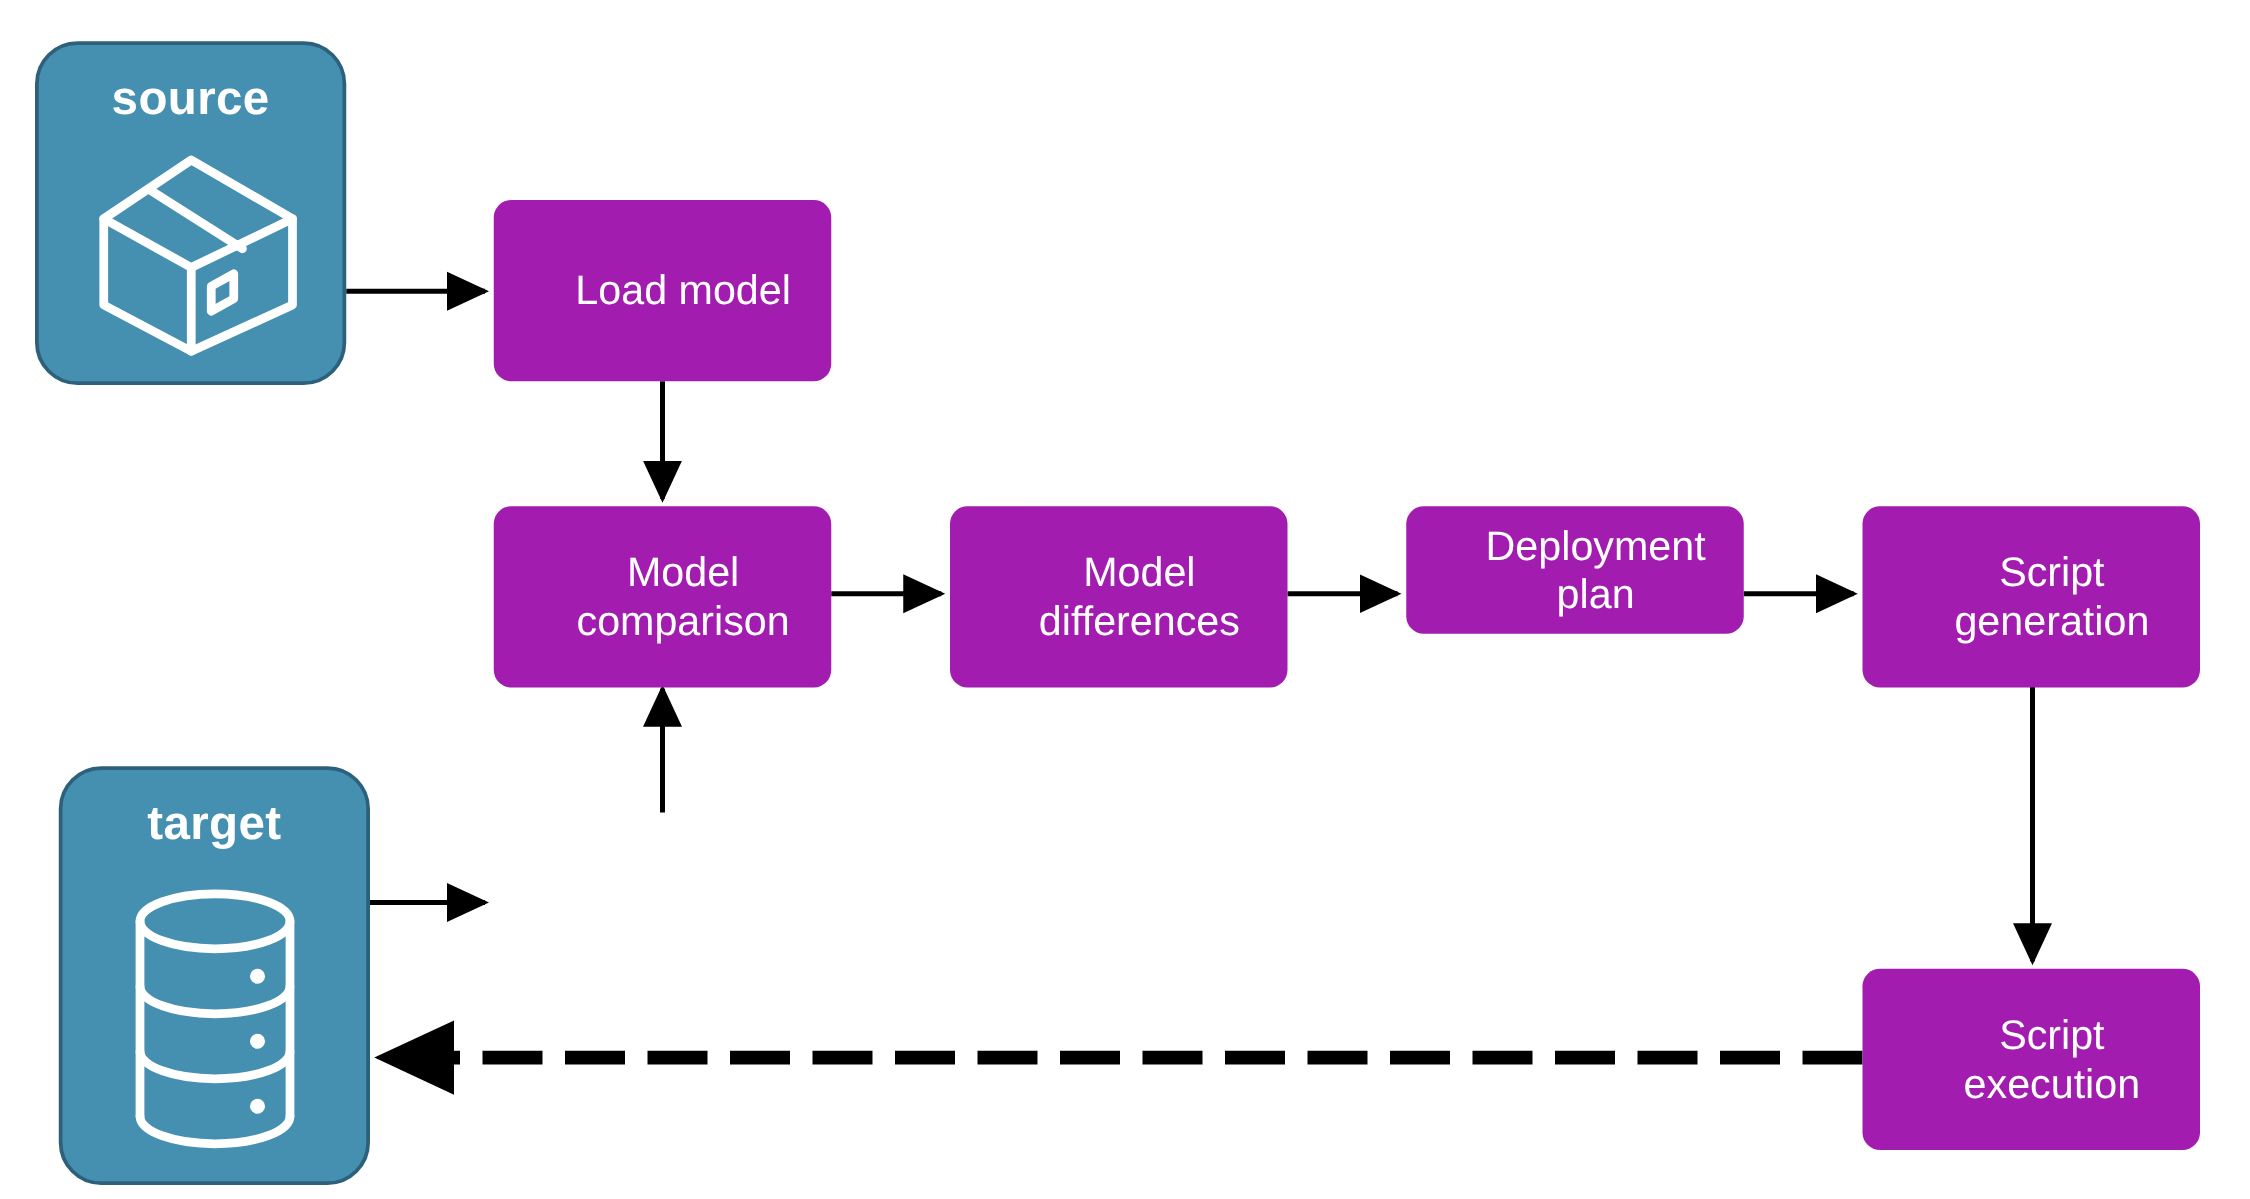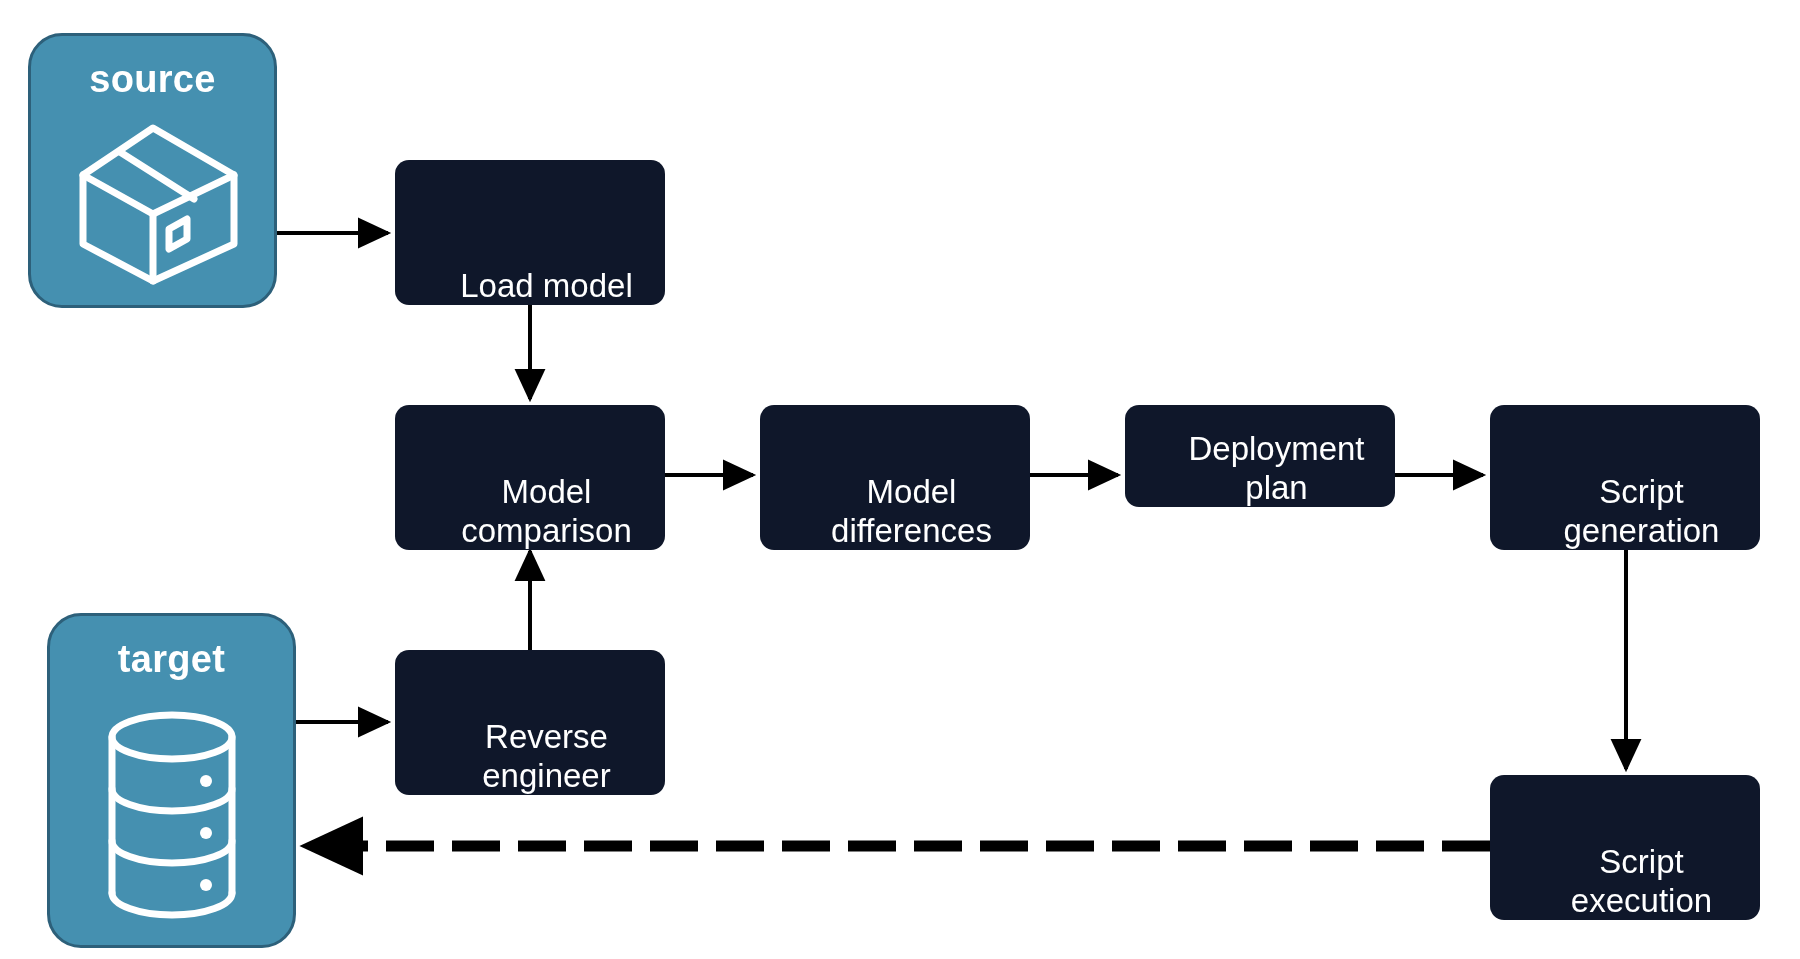--- a/index.html
+++ b/index.html
@@ -48,24 +48,24 @@
     justify-content: center;
     width: 100%;
   }
   .endpoint-glyph svg {
     display: block;
   }
   
   .process-box {
     position: absolute;
     box-sizing: border-box;
-    background: #0f172a;
+    background: #a21caf;
     border-radius: 14px;
     display: flex;
-    align-items: flex-end;
+    align-items: center;
     justify-content: center;
     text-align: center;
     z-index: 2;
     padding-left: 33px;
   }
   .process-label {
     color: #ffffff;
     font-size: 33px;
     line-height: 1.16;
     padding: 0 10px;
@@ -172,23 +172,19 @@
   <div class="process-box" style="left:1125px; top:405px; width:270px; height:102px;">
     <span class="process-label">Deployment
 plan</span>
   </div>
 
   <div class="process-box" style="left:1490px; top:405px; width:270px; height:145px;">
     <span class="process-label">Script
 generation</span>
   </div>
 
-  <div class="process-box" style="left:395px; top:650px; width:270px; height:145px;">
-    <span class="process-label">Reverse
-engineer</span>
-  </div>
 
   <div class="process-box" style="left:1490px; top:775px; width:270px; height:145px;">
     <span class="process-label">Script
 execution</span>
   </div>
 
 </div>
 
 </body></html>

